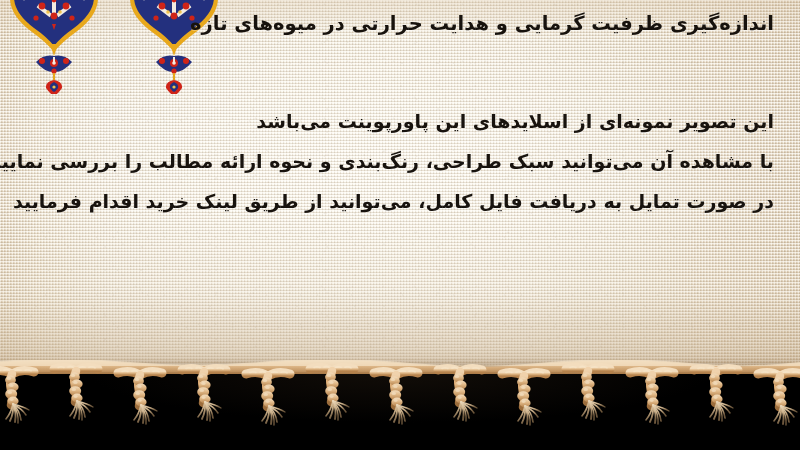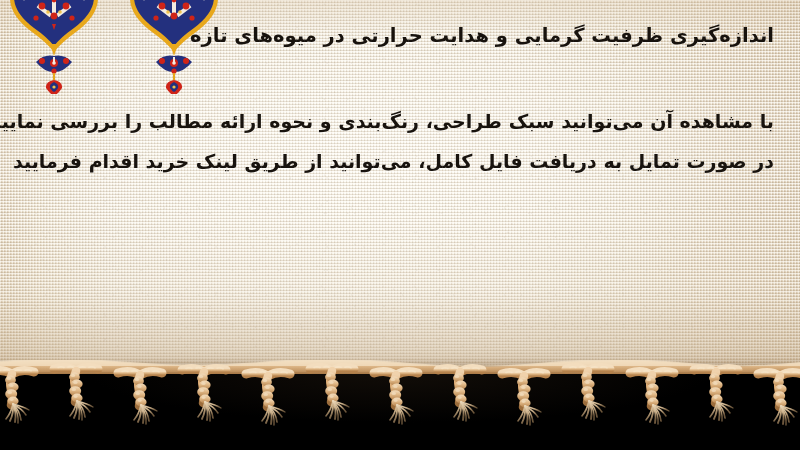--- a/index.html
+++ b/index.html
@@ -102,21 +102,21 @@
     position: absolute;
     left: 0; top: 0;
     width: 800px; height: 382px;
     direction: rtl;
     text-align: right;
   }
 
   .slide-title {
     position: absolute;
     right: 26px;
-    top: 24px;
+    top: 12px;
     width: 560px;
     font-family: "DejaVu Sans", sans-serif;
     font-size: 19.5px;
     font-weight: bold;
     color: #17120d;
     line-height: 1.25;
     letter-spacing: 0;
     text-shadow: 0 1px 0 rgba(255,255,255,0.30);
     white-space: nowrap;
   }
@@ -344,20 +344,21 @@
         <path d="M19 42 l3 6 3 -6 z" fill="#cf2418"></path>
       </g>
     </svg>
   </div>
 
   <div class="text-layer">
 
     <div class="slide-title">اندازه‌گیری ظرفیت گرمایی و هدایت حرارتی در میوه‌های تازه</div>
 
     <div class="body-block">
+      <div class="body-line">این تصویر نمونه‌ای از اسلایدهای این پاورپوینت می‌باشد</div>
       <div class="body-line">با مشاهده آن می‌توانید سبک طراحی، رنگ‌بندی و نحوه ارائه مطالب را بررسی نمایید</div>
       <div class="body-line">در صورت تمایل به دریافت فایل کامل، می‌توانید از طریق لینک خرید اقدام فرمایید</div>
     </div>
 
   </div>
 
   <div class="field-shadow"></div>
   <div class="carpet-field"></div>
 
   <div class="fringe-band">

